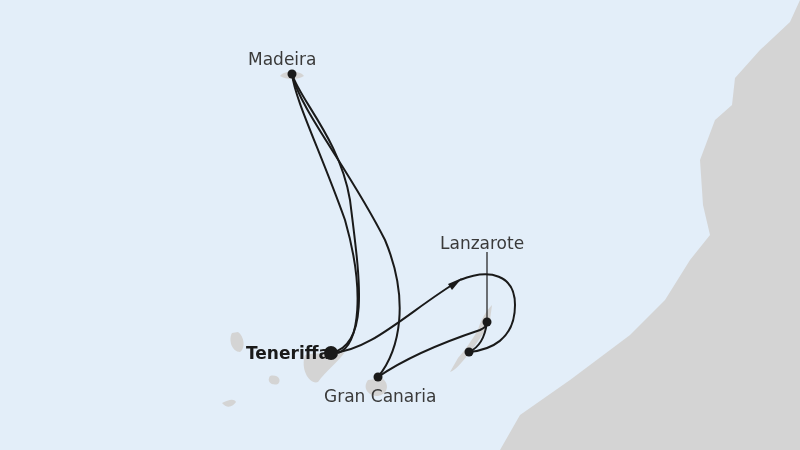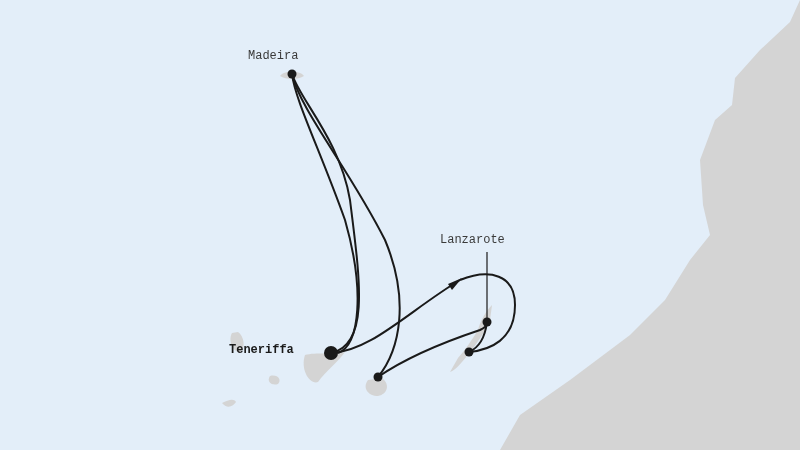--- a/index.html
+++ b/index.html
@@ -1,19 +1,19 @@
 <!DOCTYPE html>
 <html><head>
 <meta charset="utf-8">
 <style>
   html,body{margin:0;padding:0;}
   body{width:800px;height:450px;overflow:hidden;background:#e3eef9;font-family:"DejaVu Sans","Liberation Sans",sans-serif;}
   #map{position:relative;width:800px;height:450px;}
   svg{position:absolute;left:0;top:0;}
-  .label{position:absolute;font-size:12px;color:#3a3a3a;white-space:nowrap;font-family:Liberation Mono, monospace;}
+  .label{position:absolute;font-size:17px;color:#3a3a3a;white-space:nowrap;}
   .label.bold{font-weight:bold;color:#1a1a1a;}
 </style>
 </head>
 <body>
 
 <div id="map">
   <svg width="800" height="450" viewBox="0 0 800 450">
 
     <path d="M800,0 L800,450 L500,450 L520,415 L570,380 L630,335 L665,300 L690,260 L710,235 L703,205 L700,160 L715,120 L732,105 L735,78 L760,50 L790,22 Z" fill="#d4d4d4"></path>
 
@@ -38,15 +38,16 @@
     <path d="M448,284 L462,278 L452,290 Z" fill="#1a1a1a"></path>
 
     <circle cx="292" cy="74" r="4.5" fill="#1a1a1a"></circle>
     <circle cx="331" cy="353" r="7" fill="#1a1a1a"></circle>
     <circle cx="378" cy="377" r="4.5" fill="#1a1a1a"></circle>
     <circle cx="487" cy="322" r="4.5" fill="#1a1a1a"></circle>
     <circle cx="469" cy="352" r="4.5" fill="#1a1a1a"></circle>
   </svg>
 
   <span class="label" style="left:248px;top:49px;">Madeira</span>
-  <span class="label bold" style="left:229px;top:343px;">Teneriffa</span>
+  <span class="label bold" style="left:246px;top:343px;">Teneriffa</span>
+  <span class="label" style="left:324px;top:386px;">Gran Canaria</span>
   <span class="label" style="left:440px;top:233px;">Lanzarote</span>
 </div>
 
 </body></html>

